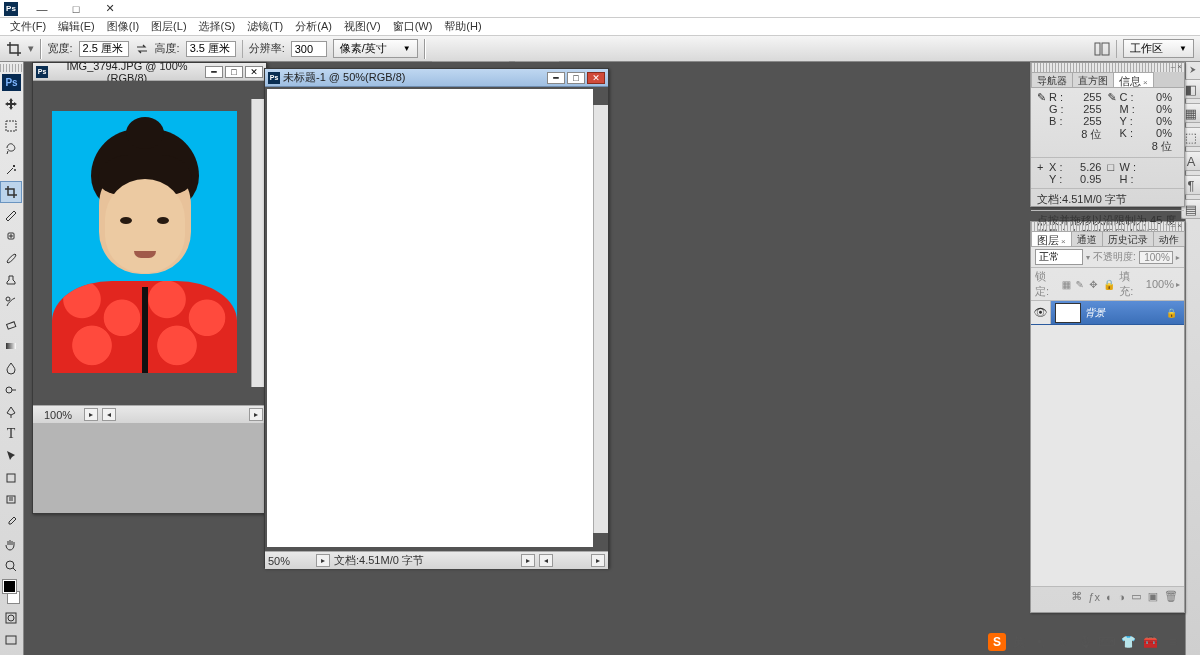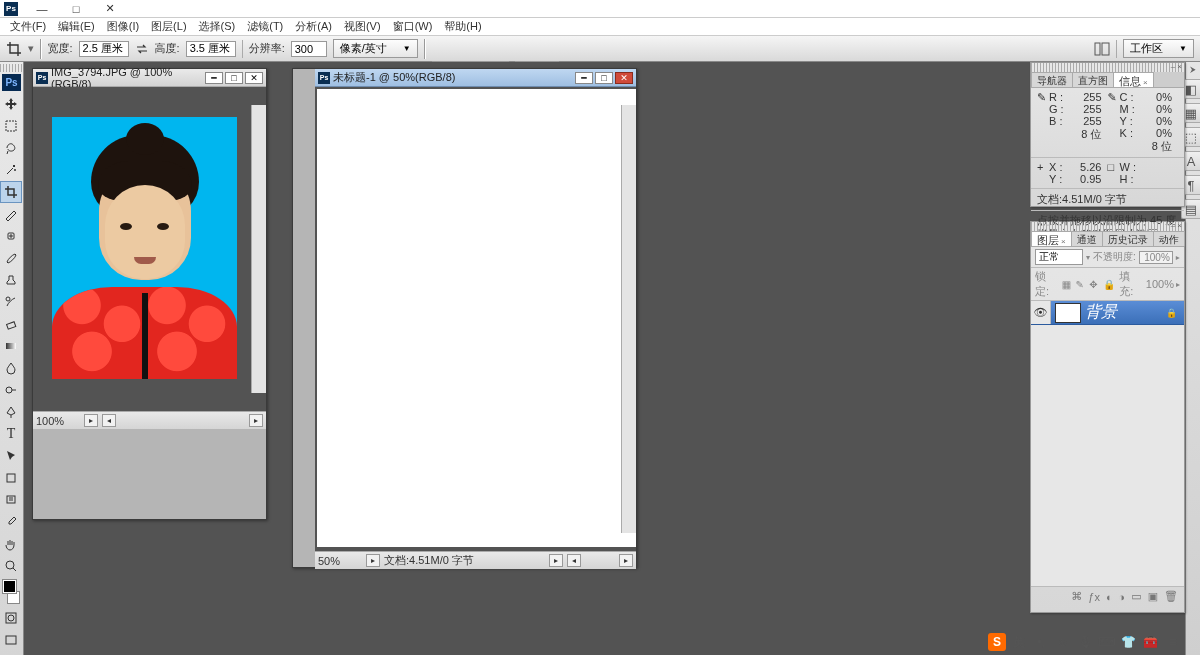--- a/index.html
+++ b/index.html
@@ -73,21 +73,21 @@
 .layers .opts { display:flex; align-items:center; gap:3px; padding:2px 4px; border-bottom:1px solid #bbb; }
 .layers .opts .sel { border:1px solid #999; background:#fff; padding:0 3px; width:48px; font-size:10px; }
 .layers .opts .olbl { color:#888; font-size:10px; }
 .layers .opts .obox { border:1px solid #999; background:#f2f2f2; padding:0 2px; width:34px; text-align:right; font-size:10px; color:#888;}
 .layers .lock { display:flex; align-items:center; gap:2px; padding:1px 4px; border-bottom:1px solid #bbb; color:#888; font-size:10px; }
 .layers .lock .licon { width:12px; font-size:10px; }
 .layers .list { height: 285px; background:#e7e7e7; overflow:auto; }
 .layers .layer { display:flex; align-items:center; height:24px; background: linear-gradient(#5a8dd6,#3b6fb8); color:#fff; border-bottom:1px solid #2a5a9e; }
 .layers .layer .vis { width:20px; text-align:center; background:#e7e7e7; color:#333; height:100%; display:flex;align-items:center;justify-content:center; border-right:1px solid #bbb; }
 .layers .layer .thumb { width:26px; height:20px; background:#fff; border:1px solid #333; margin:0 4px; }
-.layers .layer .lname { flex:1; font-style:italic; font-size:16px; }
+.layers .layer .lname { flex:1; font-style:italic; font-size:10px; }
 .layers .layer .lockicon { margin-right:6px; font-size:9px; }
 .layers .foot { height:20px; display:flex; align-items:center; justify-content:flex-end; gap:6px; padding:0 6px; border-top:1px solid #bbb; color:#777; font-size:11px; }
 
 
 .imebar { position:absolute; right:18px; bottom:4px; display:flex; align-items:center; gap:4px; background:rgba(255,255,255,0.0); }
 .imebar .imeicon { width:18px; height:18px; display:flex; align-items:center; justify-content:center; font-size:12px; color:#555; cursor:pointer; }
 .imebar .s { background:#ff6a00; color:#fff; font-weight:bold; border-radius:3px; }
 
 
 .photo { position:absolute; left:19px; top:30px; width:185px; height:262px; background:#00b6ef; overflow:hidden; }
@@ -303,21 +303,21 @@
           <circle cx="7" cy="7" r="3" fill="none" stroke="#333"></circle>
         </svg>
       </div>
     <div class="t">
         <svg width="14" height="14" viewBox="0 0 14 14">
           <rect x="2" y="3" width="10" height="8" fill="none" stroke="#333"></rect>
         </svg>
       </div>
   </div>
 
-  <div class="docwin inactive" style="left:32px; top:6px; width:235px; height:452px;">
+  <div class="docwin inactive" style="left:32px; top:0; width:235px; height:452px;text-align:center;">
     <div class="dhdr">
       <div class="dicon">Ps</div>
       <div class="dtitle">IMG_3794.JPG @ 100%(RGB/8)</div>
       <div class="dbtn">━</div>
       <div class="dbtn">□</div>
       <div class="dbtn">✕</div>
     </div>
     <div class="canvasarea" style="height:324px;">
       <div class="photo">
         <div class="hair"></div>
@@ -336,21 +336,21 @@
     </div>
     <div class="status">
       <div class="zoombox">100%</div>
       <div class="arrowbtn">▸</div>
       <div class="arrowbtn">◂</div>
       <div style="flex:1"></div>
       <div class="arrowbtn">▸</div>
     </div>
   </div>
 
-  <div class="docwin" style="left:292px; top:6px; width:345px; height:500px;padding-left:22px;">
+  <div class="docwin" style="left:264px; top:6px; width:345px; height:500px;">
     <div class="dhdr">
       <div class="dicon">Ps</div>
       <div class="dtitle">未标题-1 @ 50%(RGB/8)</div>
       <div class="dbtn">━</div>
       <div class="dbtn">□</div>
       <div class="dbtn close">✕</div>
     </div>
     <div class="canvasarea" style="height:464px;">
       <div class="canvas" style="left:2px; top:2px; width:326px; height:458px;"></div>
       <div class="scrollv"></div>

